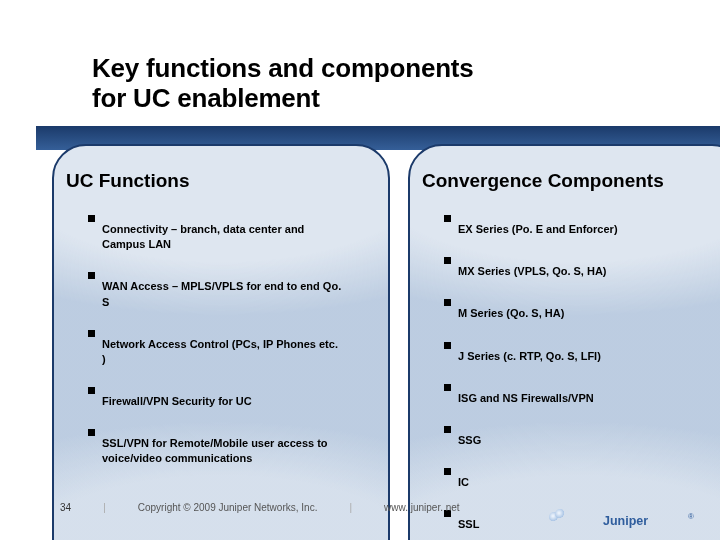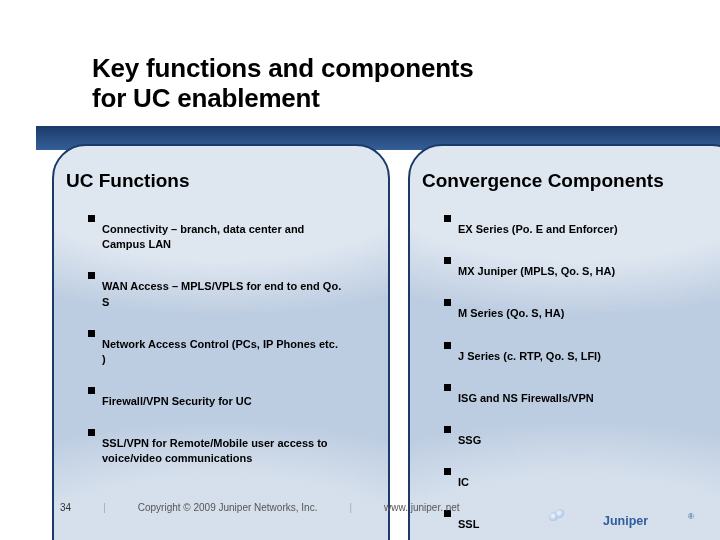--- a/index.html
+++ b/index.html
@@ -103,21 +103,21 @@
         <li>Network Access Control (PCs, IP Phones etc. )</li>
         <li>Firewall/VPN Security for UC</li>
         <li>SSL/VPN for Remote/Mobile user access to voice/video communications</li>
       </ul>
     </div>
 
     <div class="card">
       <div class="card-header">Convergence Components</div>
       <ul>
         <li>EX Series (Po. E and Enforcer)</li>
-        <li>MX Juniper (MPLS, Qo. S, HA)</li>
+        <li>MX Series (VPLS, Qo. S, HA)</li>
         <li>M Series (Qo. S, HA)</li>
         <li>J Series (c. RTP, Qo. S, LFI)</li>
         <li>ISG and NS Firewalls/VPN</li>
         <li>SSG</li>
         <li>IC</li>
         <li>SSL</li>
       </ul>
     </div>
 
   </div>

